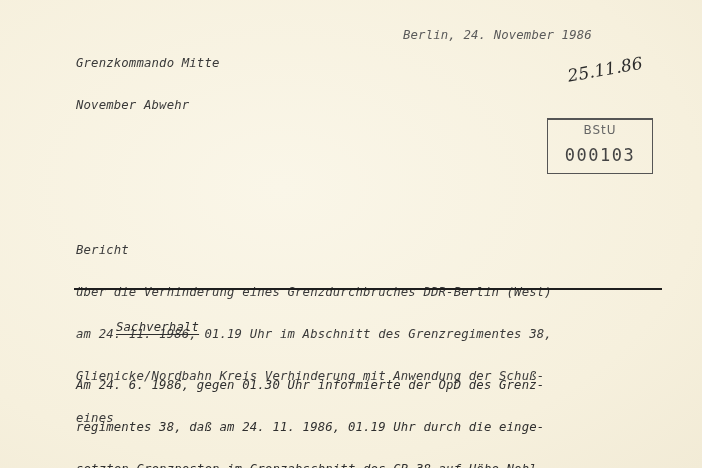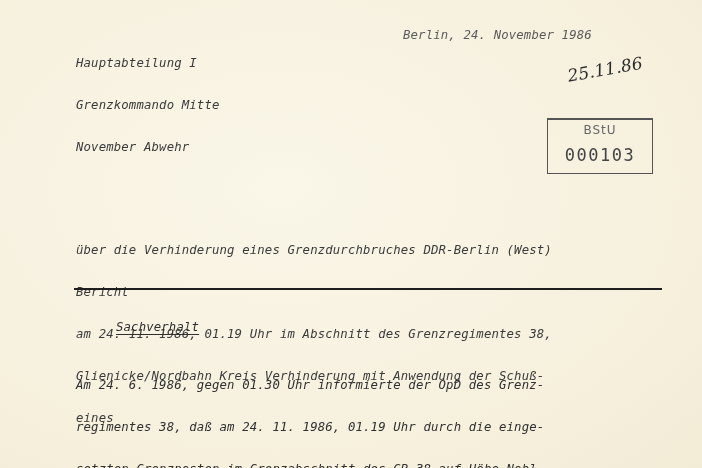--- a/index.html
+++ b/index.html
@@ -91,37 +91,36 @@
       margin-left: 40px;
     }
     .body-text { left: 76px; top: 350px; color: #2f2f2f; }
   </style>
 </head>
 <body>
 
 <div class="page">
 
   <div class="line sender">
-    <div>Hauptabteilung I</div>
     <div>Grenzkommando Mitte</div>
     <div>November Abwehr</div>
   </div>
 
   <div class="line dateline faint">Berlin, 24. November 1986</div>
 
   <div class="handwriting">25.11.86</div>
 
   <div class="stamp">
     <div class="stamp-title">BStU</div>
     <div class="stamp-number">000103</div>
   </div>
 
   <div class="line subject">
+    <div>Bericht</div>
     <div>über die Verhinderung eines Grenzdurchbruches DDR-Berlin (West)</div>
-    <div>Bericht</div>
     <div>am 24. 11. 1986, 01.19 Uhr im Abschnitt des Grenzregimentes 38,</div>
     <div>Glienicke/Nordbahn Kreis Verhinderung mit Anwendung der Schuß-</div>
     <div>eines</div>
   </div>
 
   <div class="rule"></div>
 
   <div class="line heading">Sachverhalt</div>
 
   <div class="line body-text">

